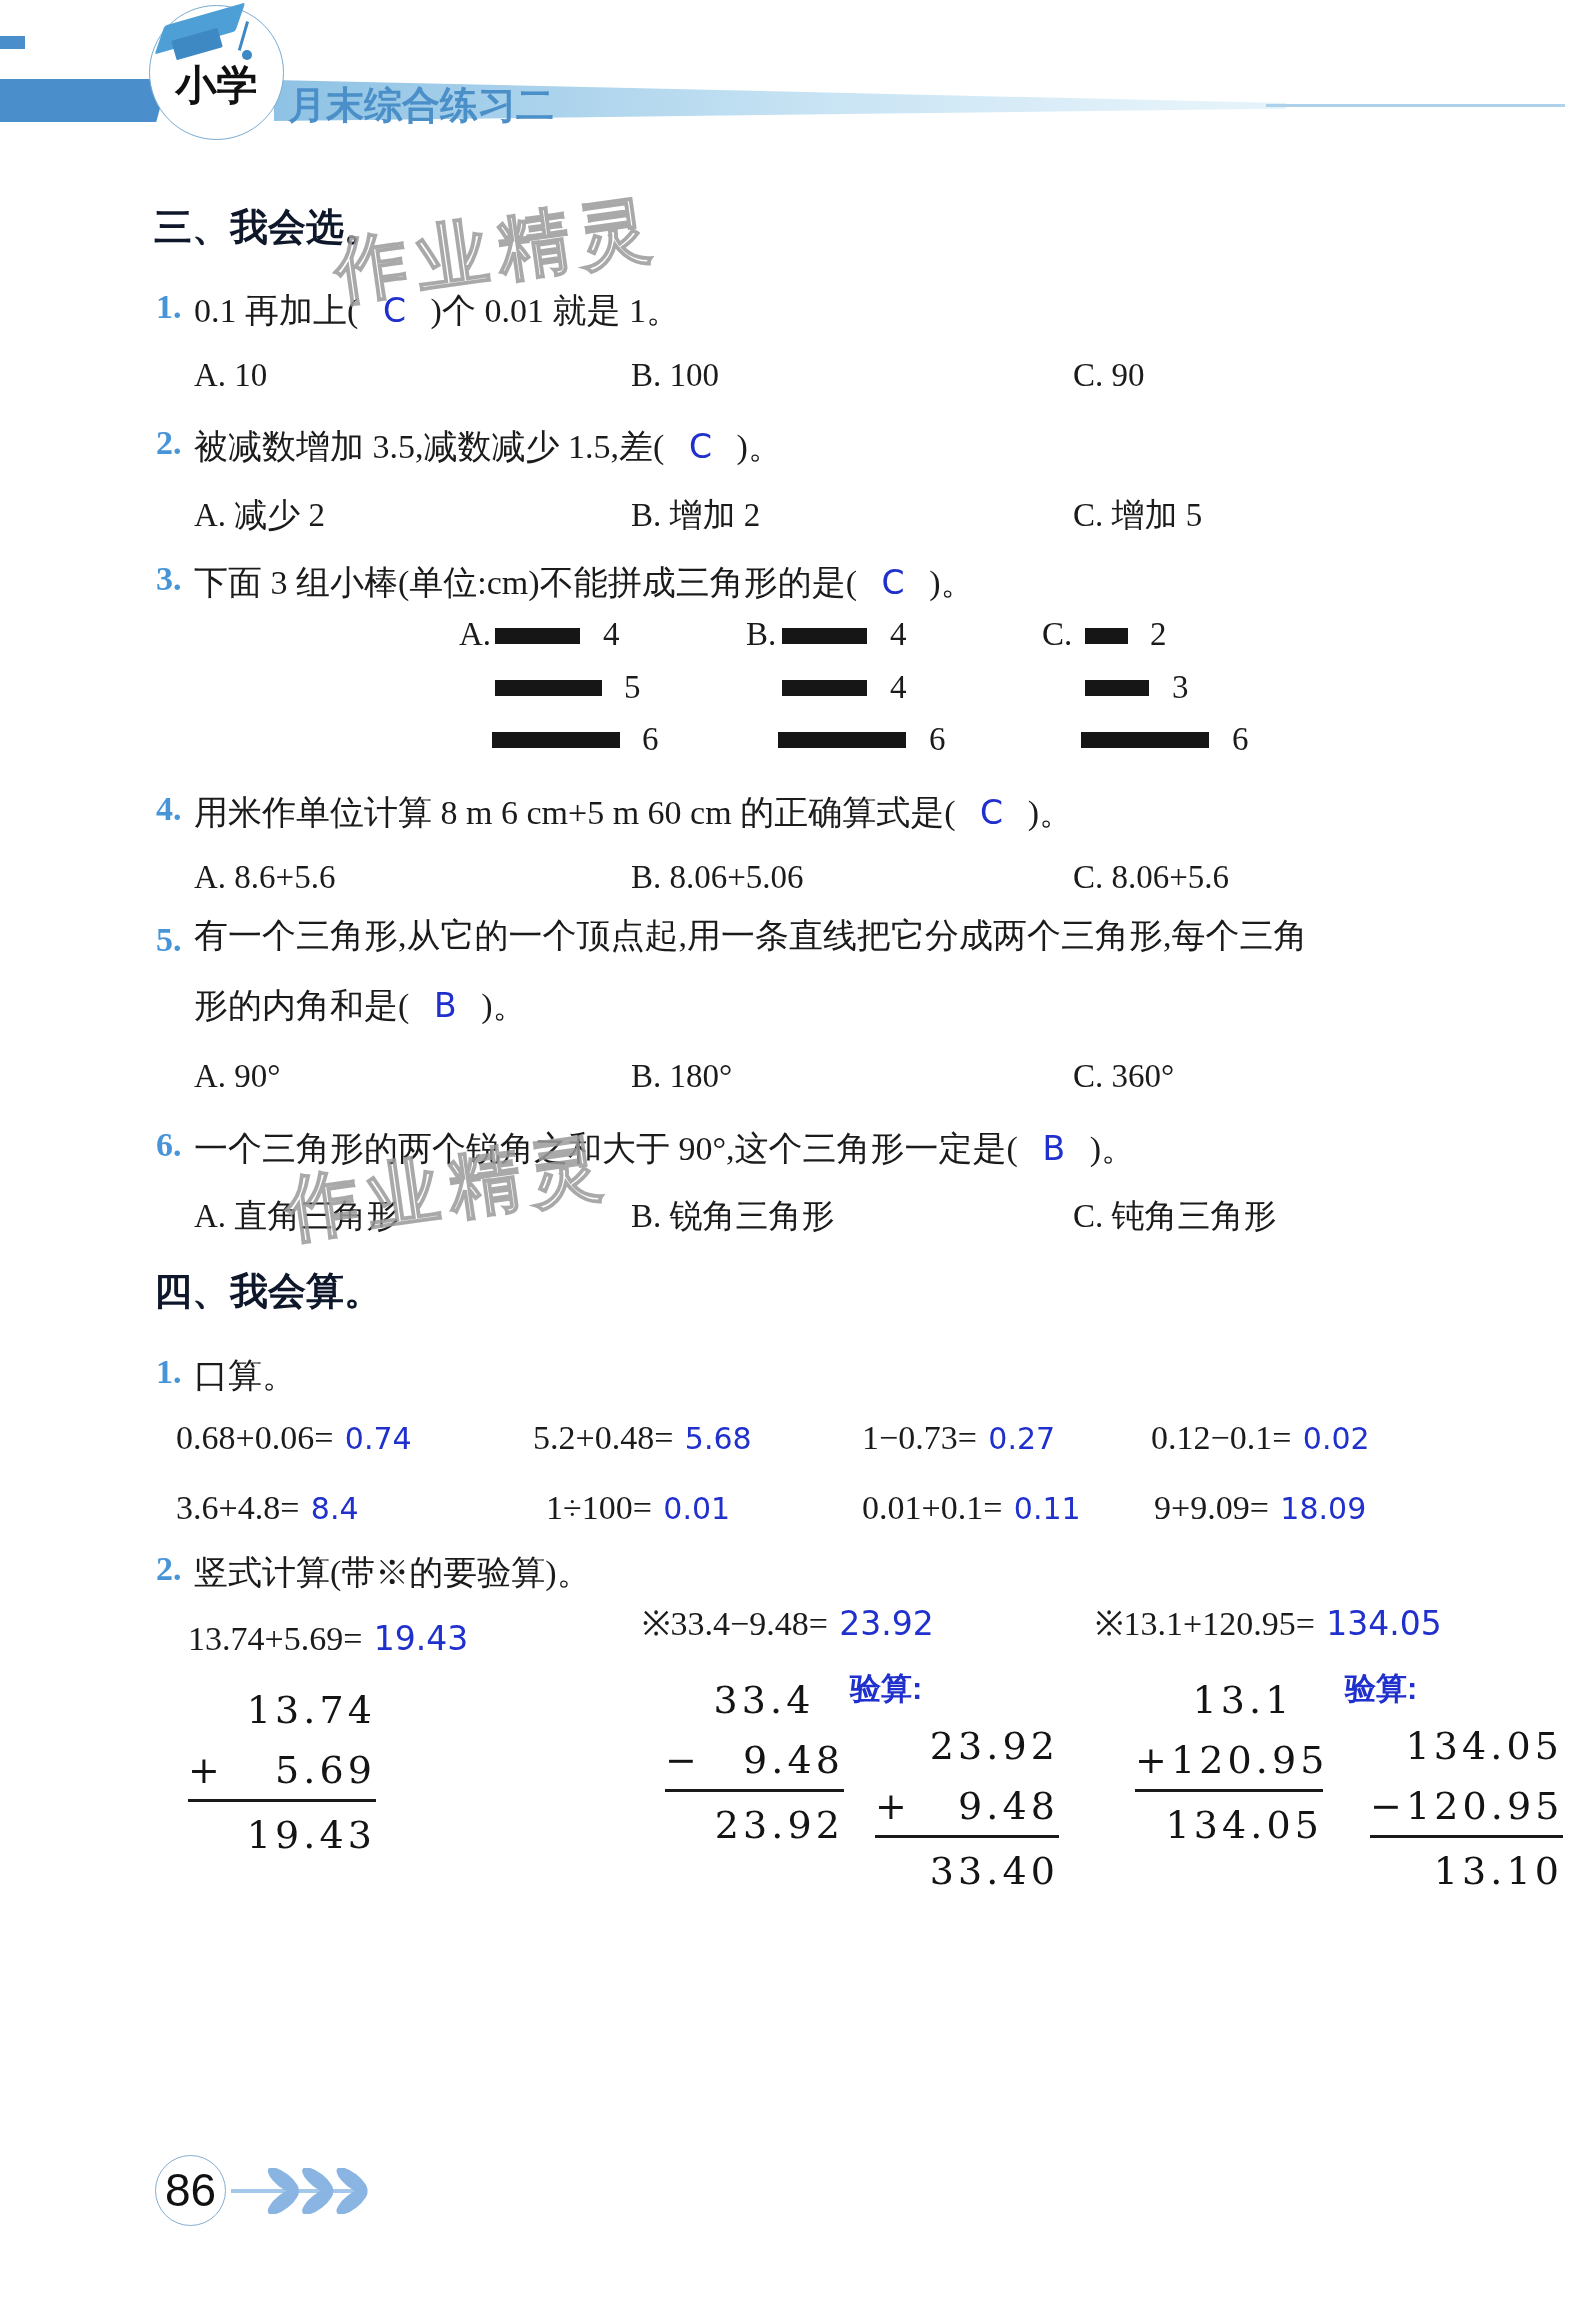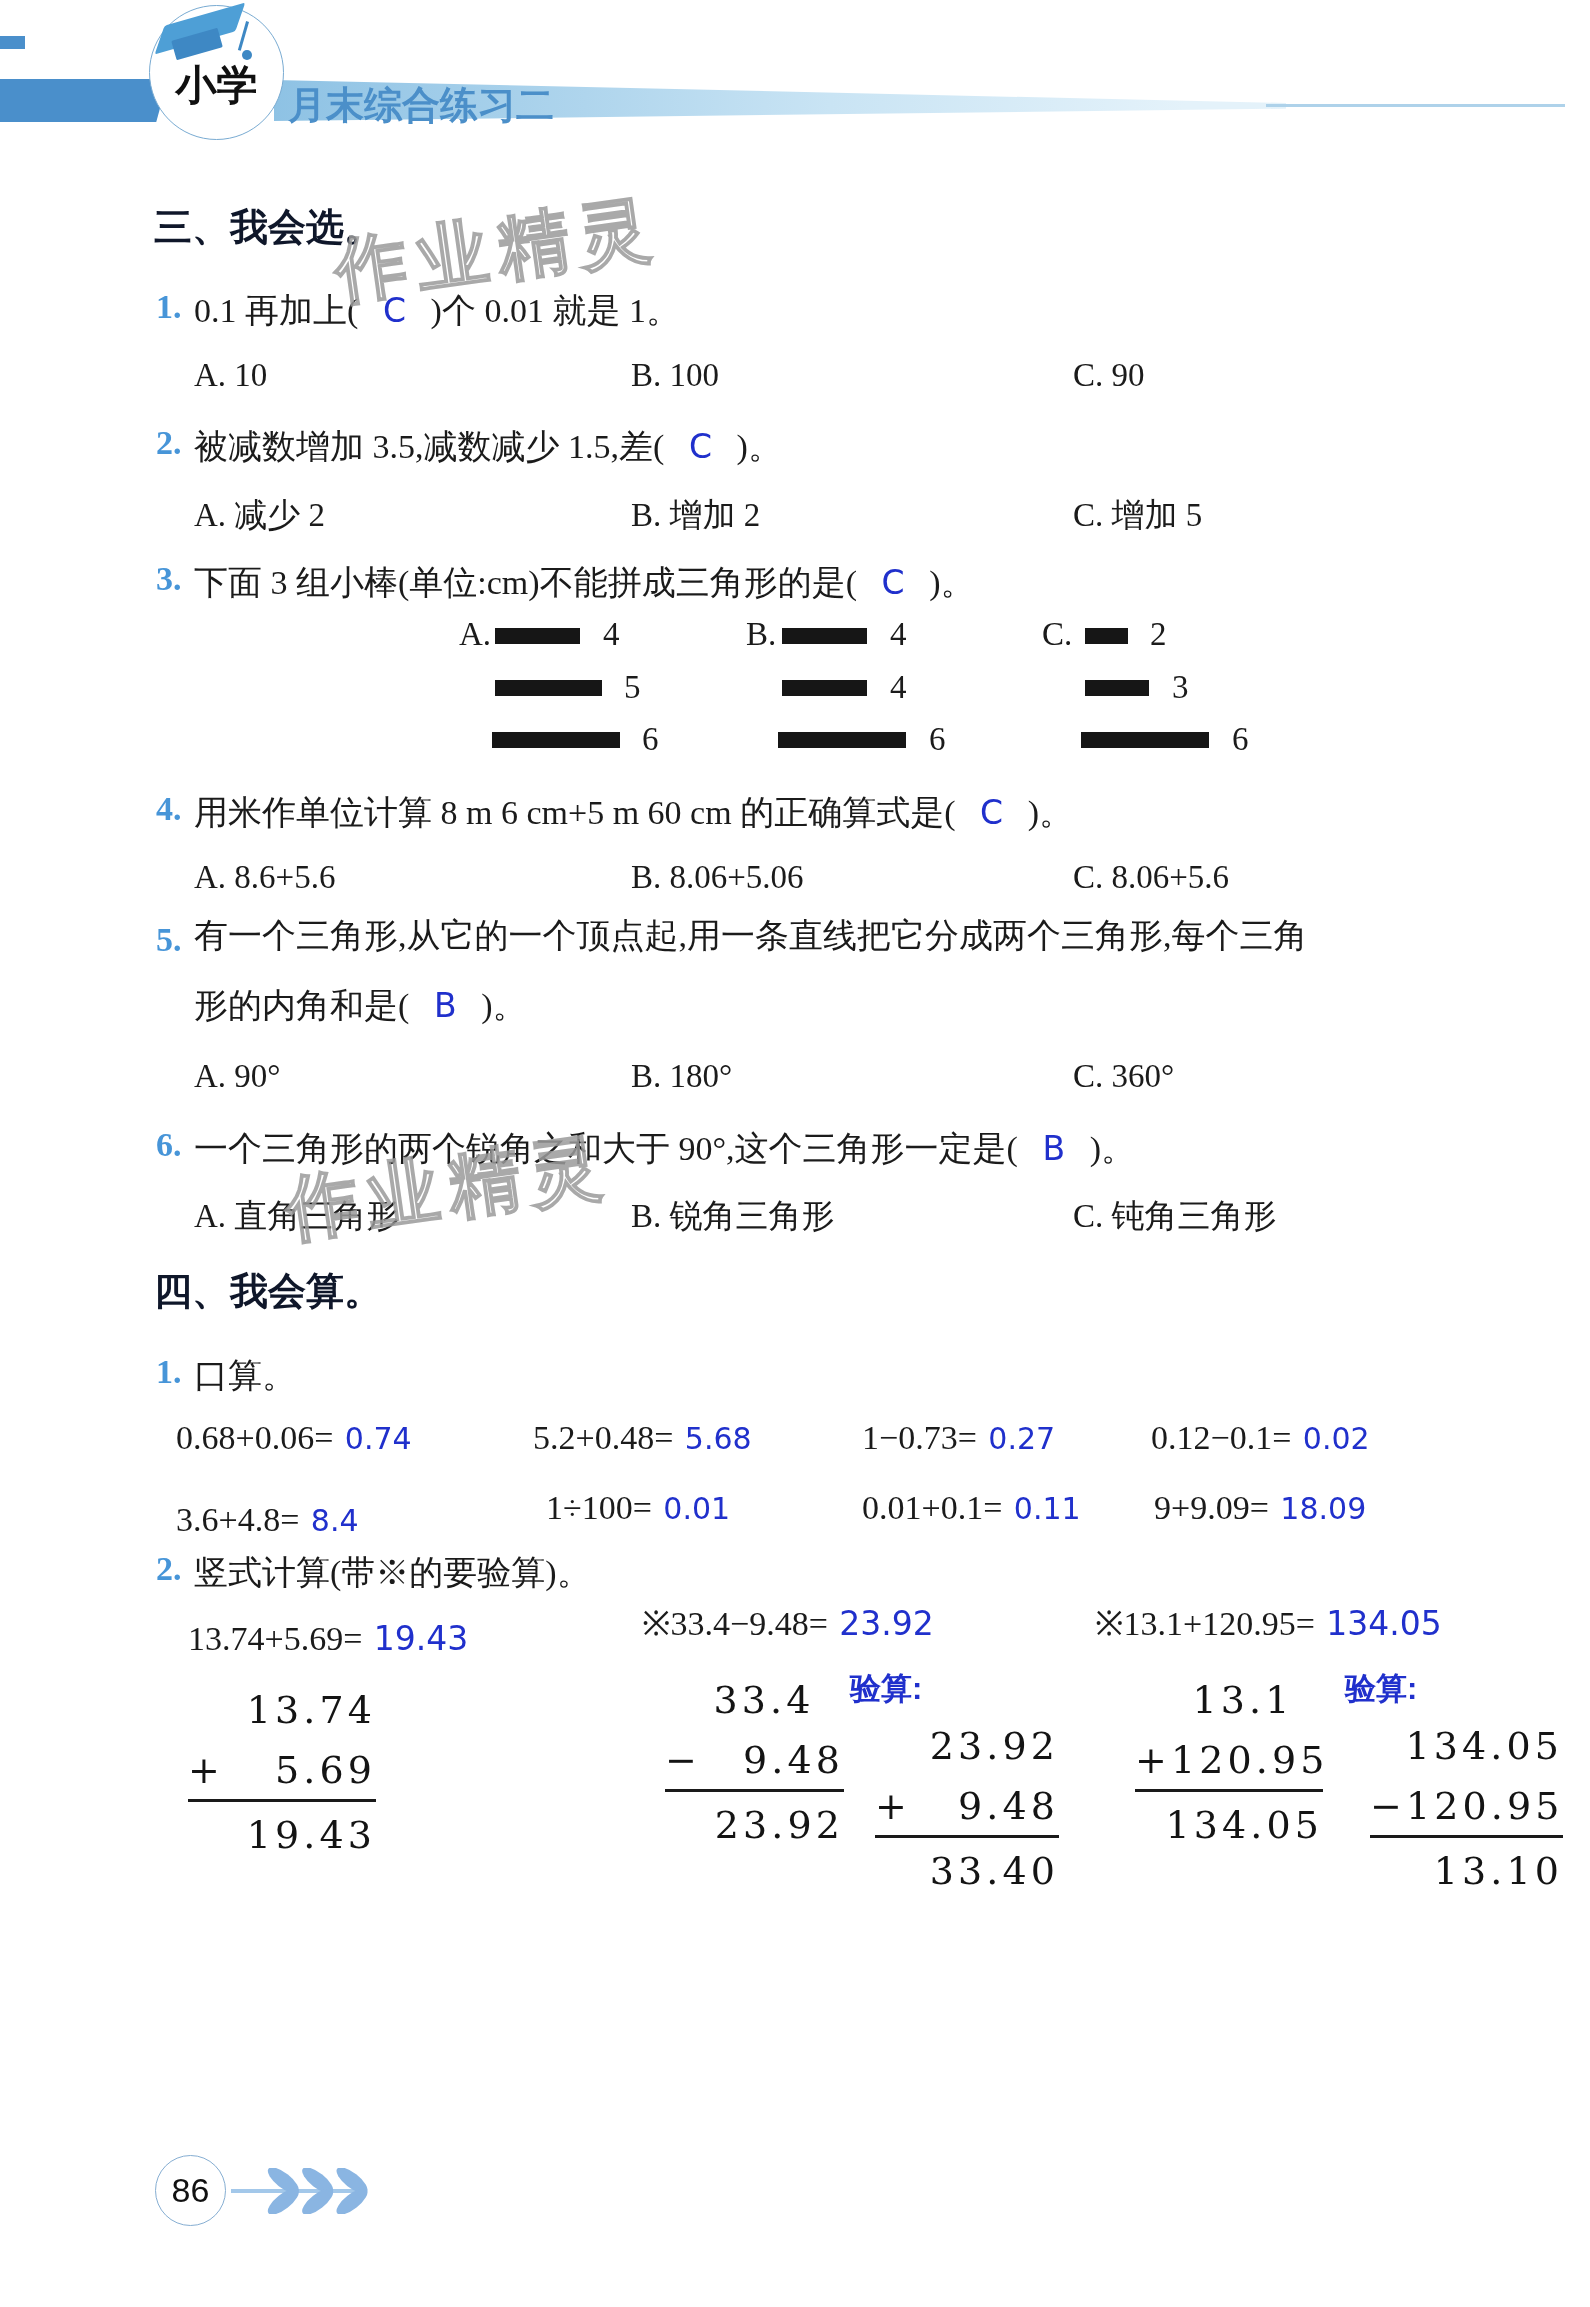--- a/index.html
+++ b/index.html
@@ -59,21 +59,21 @@
   .vcalc .r1{text-align:right;height:59px;line-height:59px;}
   .vcalc .r2{display:flex;justify-content:space-between;align-items:center;height:59px;
              border-bottom:3.3px solid #1a1a1a;}
   .vcalc .res{text-align:right;height:62px;line-height:67px;}
   .pad1{padding-right:29.5px;}
   .vlabel{position:absolute;font-size:31px;font-weight:bold;color:#2030cc;white-space:nowrap;
           font-family:"Liberation Sans","DejaVu Sans",sans-serif;}
 
   
   .page-circle{position:absolute;left:155px;top:2155px;width:69px;height:69px;border-radius:50%;
-               border:1.6px solid #86aed2;text-align:center;line-height:69px;font-size:34px;
+               border:1.6px solid #86aed2;text-align:center;line-height:69px;font-size:46px;
                font-family:"Liberation Sans","DejaVu Sans",sans-serif;color:#111;}
   .leaves{position:absolute;left:231px;top:2168px;}
 </style>
 </head>
 <body>
 
 <div id="page">
 
   <div class="band-mini"></div>
   <div class="band-dark"></div>
@@ -153,21 +153,21 @@
 
   <div class="sec-head" style="left:154px;top:1266px;">四、我会算。</div>
 
   <div class="q-num" style="left:156px;top:1353px;">1.</div>
   <div class="q-text" style="left:194px;top:1353px;">口算。</div>
 
   <div class="oral" style="left:176px;top:1419px;"><span>0.68+0.06=</span><span class="oral-ans">0.74</span></div>
   <div class="oral" style="left:533px;top:1419px;"><span>5.2+0.48=</span><span class="oral-ans">5.68</span></div>
   <div class="oral" style="left:862px;top:1419px;"><span>1−0.73=</span><span class="oral-ans">0.27</span></div>
   <div class="oral" style="left:1151px;top:1419px;"><span>0.12−0.1=</span><span class="oral-ans">0.02</span></div>
-  <div class="oral" style="left:176px;top:1489px;margin-top:12px;"><span>3.6+4.8=</span><span class="oral-ans">8.4</span></div>
+  <div class="oral" style="left:176px;top:1489px;"><span>3.6+4.8=</span><span class="oral-ans">8.4</span></div>
   <div class="oral" style="left:533px;top:1489px;margin-left:13px;"><span>1÷100=</span><span class="oral-ans">0.01</span></div>
   <div class="oral" style="left:862px;top:1489px;"><span>0.01+0.1=</span><span class="oral-ans">0.11</span></div>
   <div class="oral" style="left:1154px;top:1489px;"><span>9+9.09=</span><span class="oral-ans">18.09</span></div>
 
   <div class="q-num" style="left:156px;top:1550px;">2.</div>
   <div class="q-text" style="left:194px;top:1550px;">竖式计算(带※的要验算)。</div>
 
   <div class="eq" style="left:188px;top:1599px;margin-top:20px;"><span>13.74+5.69=</span><span class="oral-ans" style="font-size:33px;">19.43</span></div>
   <div class="eq" style="left:642px;top:1599px;"><span>※33.4−9.48=</span><span class="oral-ans" style="font-size:33px;">23.92</span></div>
   <div class="eq" style="left:1095px;top:1599px;"><span>※13.1+120.95=</span><span class="oral-ans" style="font-size:33px;">134.05</span></div>

